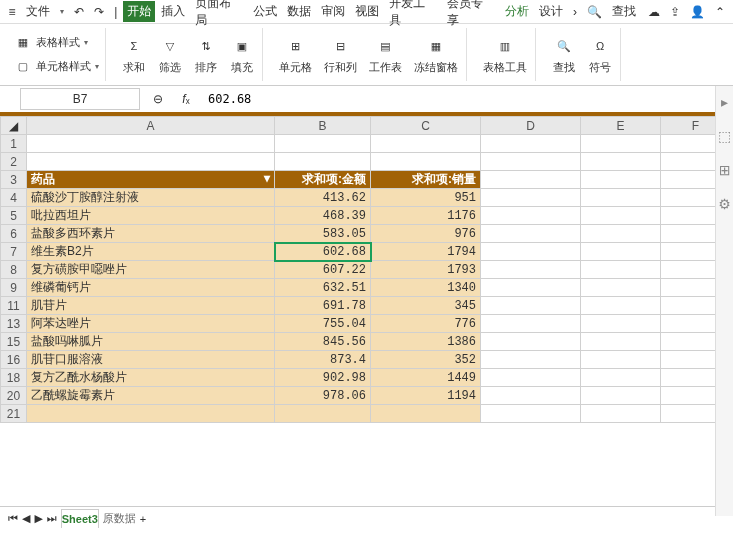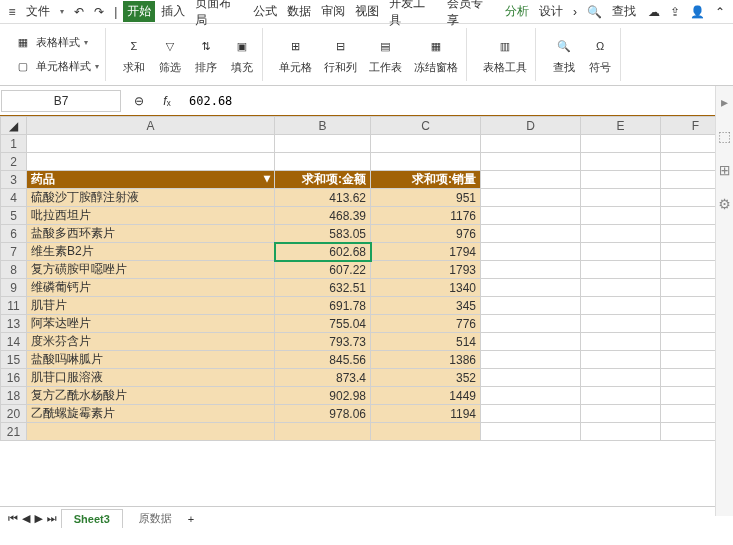--- a/index.html
+++ b/index.html
@@ -12,43 +12,43 @@
 .spacer{flex:1}
 .ribbon{display:flex;height:62px;border-bottom:1px solid #ccc;padding:4px 8px;gap:8px}
 .ribbon-group{display:flex;flex-direction:column;justify-content:center;gap:2px;padding:0 4px;border-right:1px solid #e0e0e0}
 .ribbon-group:last-child{border-right:none}
 .ribbon-item{display:flex;align-items:center;gap:4px;padding:2px;cursor:pointer;font-size:11px}
 .ribbon-icon{width:18px;height:18px;display:flex;align-items:center;justify-content:center}
 .ribbon-biggroup{display:flex;gap:12px;align-items:center;padding:0 8px;border-right:1px solid #e0e0e0}
 .ribbon-big{display:flex;flex-direction:column;align-items:center;gap:2px;cursor:pointer;font-size:11px}
 .ribbon-big .ribbon-icon{width:24px;height:24px}
 .dd{font-size:8px;color:#666}
-.formula-bar{display:flex;align-items:center;height:30px;border-bottom:1px solid #a16207;padding:2px 1px;gap:8px}
+.formula-bar{display:flex;align-items:center;height:30px;border-bottom:4px solid #a16207;padding:2px 20px;gap:8px}
 .name-box{width:120px;height:22px;border:1px solid #ccc;padding:0 4px;display:flex;align-items:center;justify-content:center;font-size:12px}
 .fx-btn{width:20px;height:20px;display:flex;align-items:center;justify-content:center;cursor:pointer}
 .formula-input{flex:1;height:22px;border:none;padding:0 4px;font-size:12px;font-family:monospace;outline:none}
 .sheet-area{display:flex;height:390px;overflow:hidden}
 .sheet-main{flex:1;overflow:auto}
 .grid{border-collapse:collapse;table-layout:fixed}
 .grid th,.grid td{border:1px solid #d0d0d0;font-size:12px;font-weight:normal;height:18px;padding:0 4px;overflow:hidden;white-space:nowrap}
 .grid .corner{background:#e8e8e8;width:26px}
 .grid .colhdr{background:#e8e8e8;text-align:center;color:#555}
 .grid .rowhdr{background:#e8e8e8;text-align:center;color:#555;width:26px}
 .colA{width:248px}
 .colB{width:96px}
 .colC{width:110px}
 .colD{width:100px}
 .colE{width:80px}
 .colF{width:70px}
 .hdr-row td{background:#a16207;color:#fff;font-weight:bold}
 .data-row td.colA-c,.data-row td.colB-c,.data-row td.colC-c{background:#f5deb3}
-.data-row td.colB-c,.data-row td.colC-c{text-align:right;font-family:Liberation Sans, sans-serif}
+.data-row td.colB-c,.data-row td.colC-c{text-align:right;font-family:Liberation Mono, monospace}
 .selected{outline:2px solid #1aa05c;outline-offset:-1px;position:relative}
 .tabs{display:flex;align-items:center;height:24px;border-top:1px solid #ccc;padding:0 8px;gap:4px;font-size:11px}
-.tab{padding:3px 12px;cursor:pointer;color:#666}
+.tab{padding:3px 0;cursor:pointer;color:#666}
 .tab.active{background:#fff;border:1px solid #ccc;border-bottom:none;color:#2e7d32;font-weight:bold}
 .side-panel{position:absolute;right:0;top:86px;width:18px;height:430px;background:#f5f5f5;border-left:1px solid #ddd;display:flex;flex-direction:column;align-items:center;gap:18px;padding-top:8px}
 .side-panel span{cursor:pointer;color:#888;font-size:14px}
 </style>
 </head>
 <body>
 
 <div class="top-menu">
   <span class="menu-icon">≡</span>
   <span>文件</span>
@@ -259,29 +259,20 @@
           <tr class="data-row">
             <th class="rowhdr">13</th>
             <td class="colA-c">阿苯达唑片</td>
             <td class="colB-c">755.04</td>
             <td class="colC-c">776</td>
             <td></td>
             <td></td>
             <td></td>
           </tr>
           <tr class="data-row">
-            <th class="rowhdr">14</th>
-            <td class="colA-c">度米芬含片</td>
-            <td class="colB-c">793.73</td>
-            <td class="colC-c">514</td>
-            <td></td>
-            <td></td>
-            <td></td>
-          </tr>
-          <tr class="data-row">
             <th class="rowhdr">15</th>
             <td class="colA-c">盐酸吗啉胍片</td>
             <td class="colB-c">845.56</td>
             <td class="colC-c">1386</td>
             <td></td>
             <td></td>
             <td></td>
           </tr>
           <tr class="data-row">
             <th class="rowhdr">16</th>

